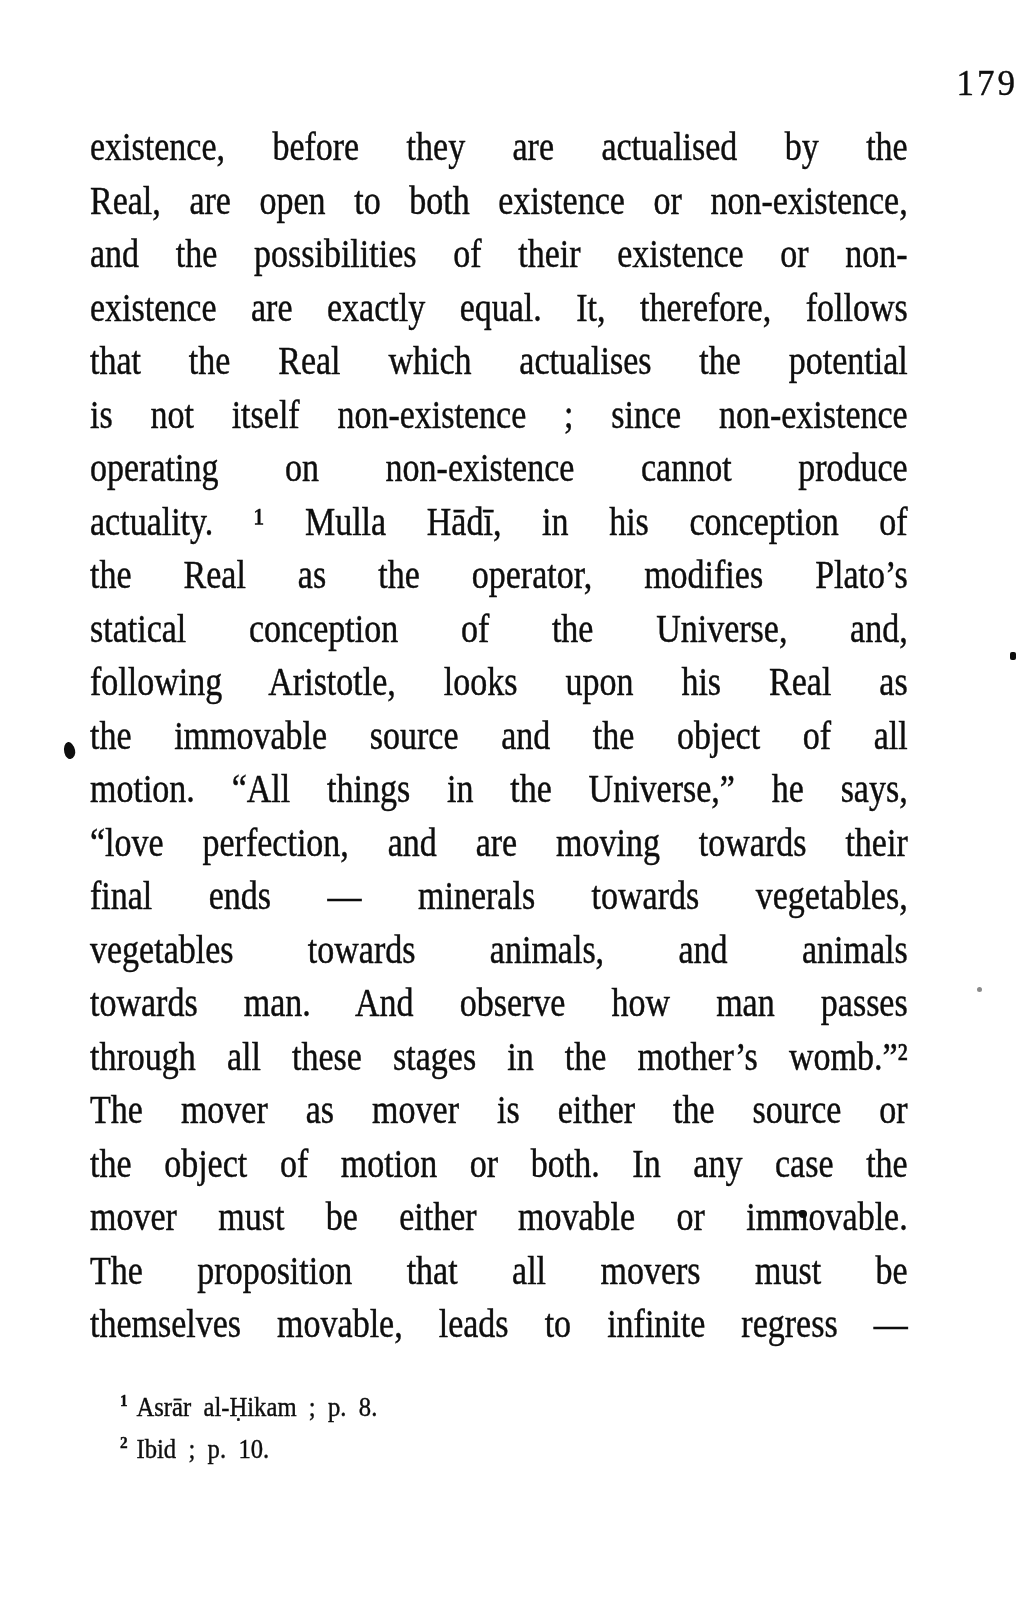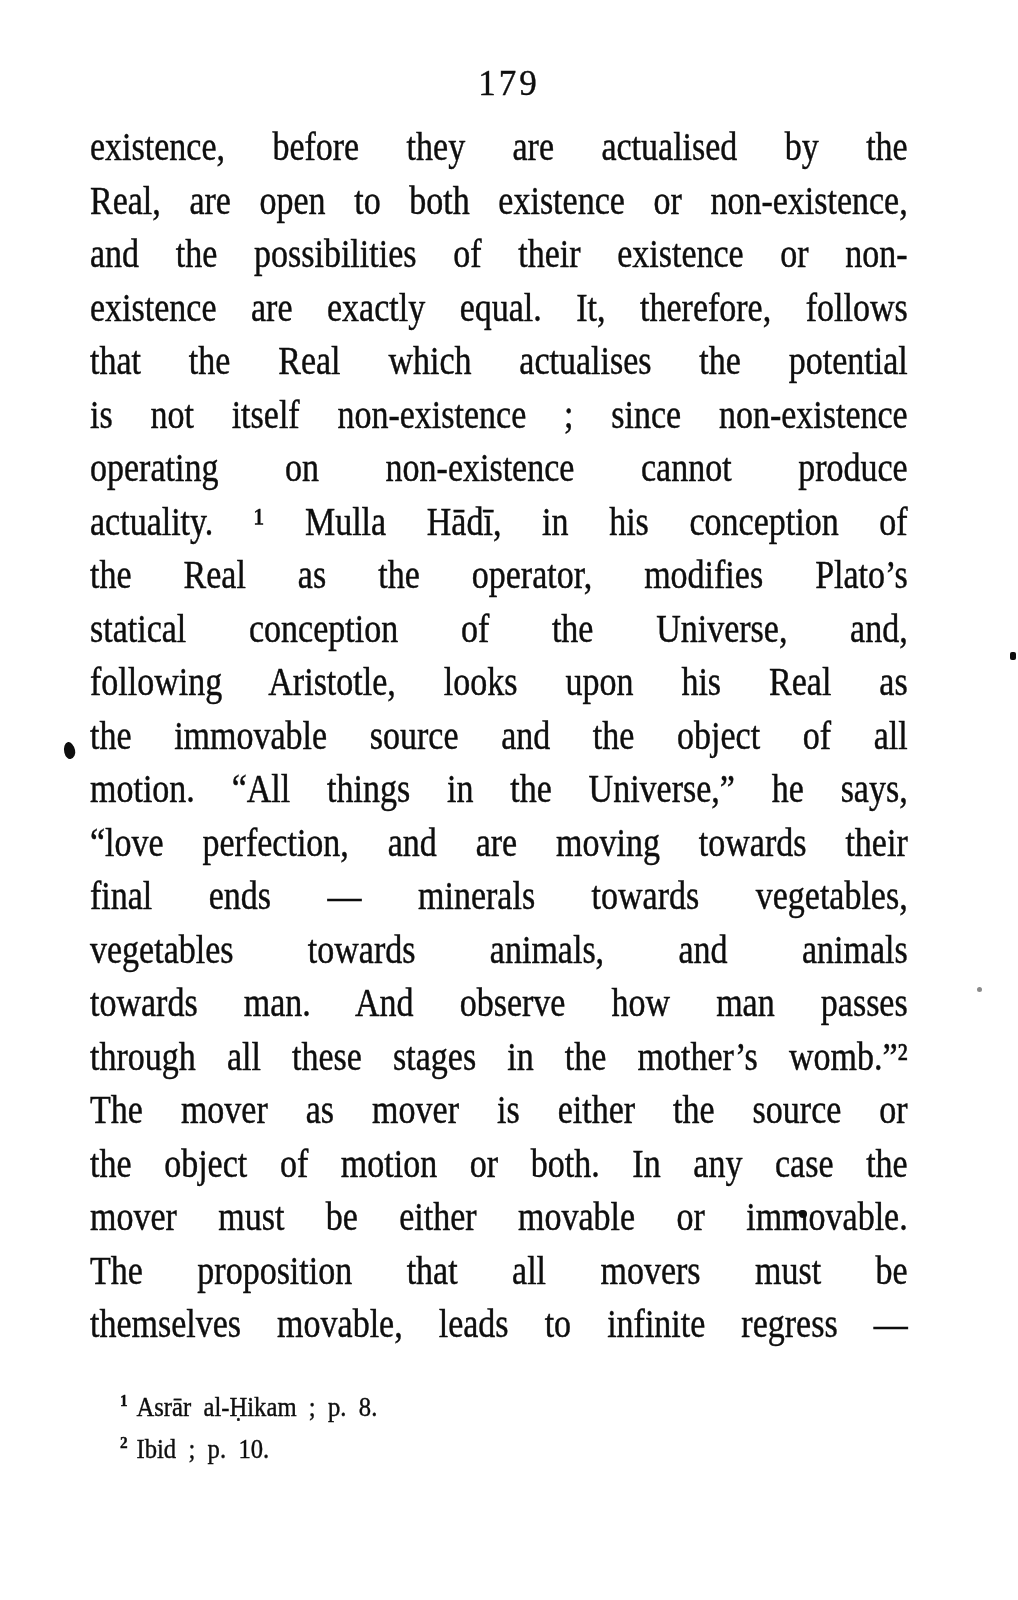--- a/index.html
+++ b/index.html
@@ -14,21 +14,21 @@
   .page {
     position: absolute;
     inset: 0;
     background: var(--paper, #ffffff);
   }
   .pagenum {
     position: absolute;
     top: 64px;
     left: 0;
     width: 1018px;
-    text-align: center;
+    text-align: right;
     font-size: 35px;
     letter-spacing: 3px;
     -webkit-text-stroke: 0.4px var(--ink, #0e0e0e);
   }
   .body-text {
     position: absolute;
     top: 120px;
     left: 90px;
     width: 962px;              
     transform: scaleX(0.85);

